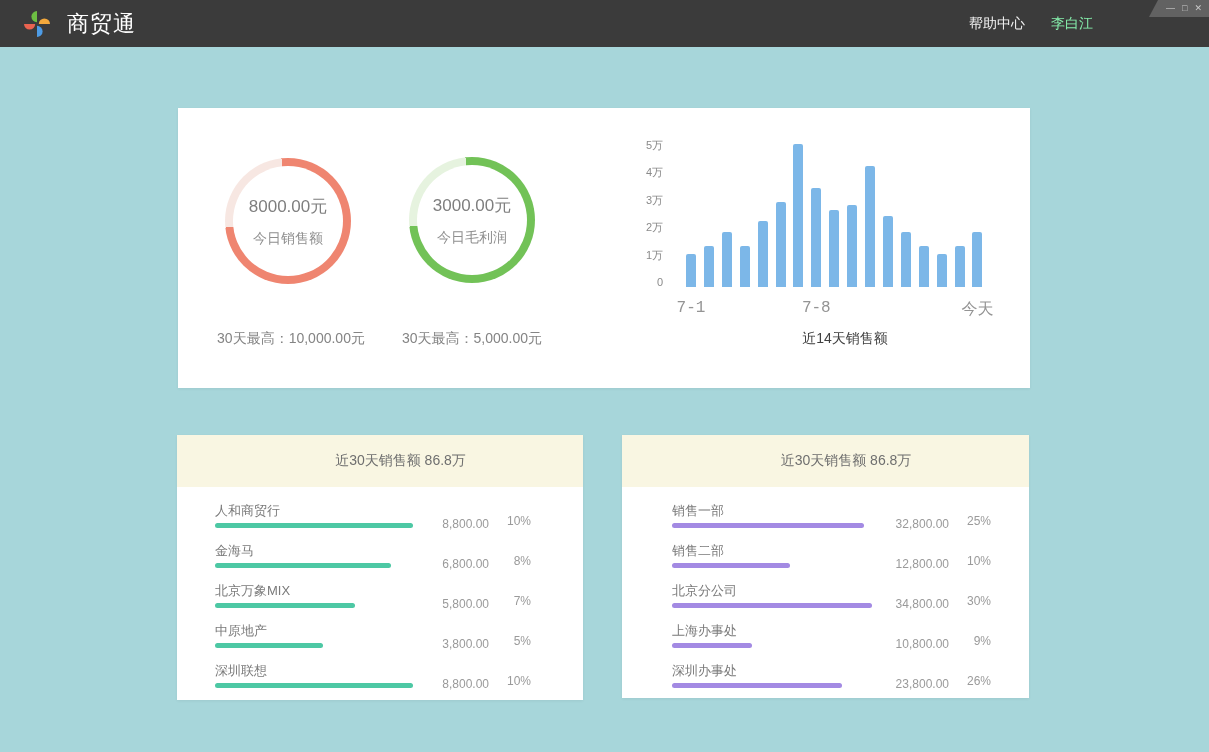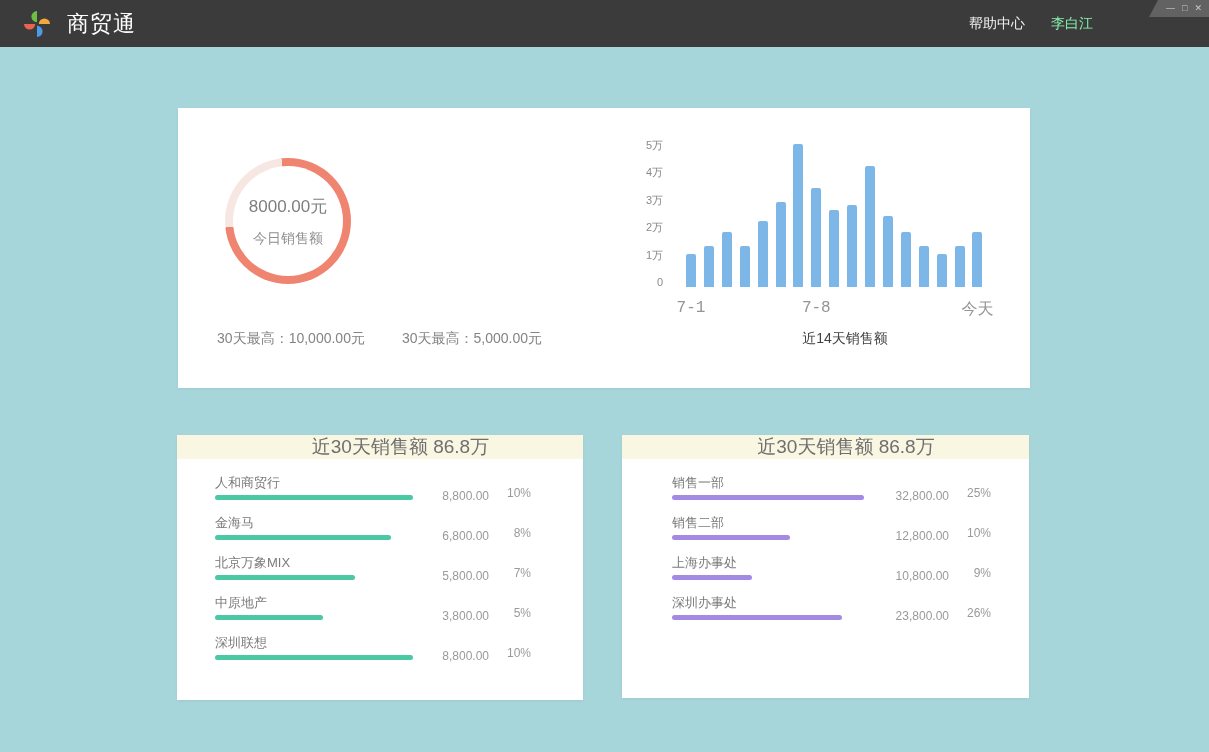--- a/index.html
+++ b/index.html
@@ -41,21 +41,21 @@
   .ytick { position:absolute; right:0; width:100%; text-align:right; font-size:11px; color:#8a8a8a; line-height:14px; }
   .chart-plot { position:absolute; left:508px; top:33px; width:300px; height:146px; }
   .bar { position:absolute; bottom:0; width:10px; border-radius:2px 2px 0 0; }
   .chart-xaxis { position:absolute; left:508px; top:191px; width:300px; height:14px; }
   .xtick { position:absolute; transform:translateX(-50%); font-size:16px; color:#949494; white-space:nowrap;font-family:Liberation Mono, monospace; }
 
   
   .card-rank { top:435px; height:265px; }
   #rank-card-0 { left:177px; width:406px; }
   #rank-card-1 { left:622px; width:407px; height:263px; }
-  .rank-header { height:24px; background:#f9f6e2; display:flex; align-items:center; justify-content:center; font-size:19px; color:#6f6f6f;padding-left:41px; }
+  .rank-header { height:52px; background:#f9f6e2; display:flex; align-items:center; justify-content:center; font-size:14px; color:#6f6f6f;padding-left:41px; }
   .rank-body { padding-top:15px; }
   #rank-card-0 .rank-body { padding-left:38px; padding-right:52px; }
   #rank-card-1 .rank-body { padding-left:50px; padding-right:38px; }
   .rank-row { display:flex; align-items:center; height:26px; margin-bottom:14px; }
   .rank-left { width:200px; }
   .rank-name { font-size:13px; color:#7a7a7a; line-height:17px; }
   .rank-bar { margin-top:4px; height:5px; border-radius:3px; width:50%; }
   .rank-amount { flex:1; text-align:right; font-size:12px; color:#9a9a9a; margin-top:17px; }
   .rank-pct { width:42px; text-align:right; font-size:12px; color:#9a9a9a; margin-top:12px; }
 </style>
@@ -90,20 +90,27 @@
     </div>
   </div>
 
   <div class="card card-top">
 
     <div class="donut" id="donut-0" style="background: conic-gradient(from -6deg, rgb(239, 133, 112) 0deg, rgb(239, 133, 112) 270deg, rgb(247, 231, 226) 270deg, rgb(247, 231, 226) 360deg);">
       <div class="donut-hole"></div>
       <div class="donut-center">
         <div class="donut-value">8000.00元</div>
         <div class="donut-label">今日销售额</div>
+      </div>
+    </div>
+    <div class="donut" id="donut-1" style="background: conic-gradient(from -6deg, rgb(114, 194, 87) 0deg, rgb(114, 194, 87) 270deg, rgb(230, 243, 223) 270deg, rgb(230, 243, 223) 360deg);">
+      <div class="donut-hole"></div>
+      <div class="donut-center">
+        <div class="donut-value">3000.00元</div>
+        <div class="donut-label">今日毛利润</div>
       </div>
     </div>
 
     <div class="caption" id="caption-0">30天最高：10,000.00元</div>
     <div class="caption" id="caption-1">30天最高：5,000.00元</div>
 
     <div class="chart-yaxis">
         <div class="ytick" style="top: 30px;">5万</div>
         <div class="ytick" style="top: 57.4px;">4万</div>
         <div class="ytick" style="top: 84.8px;">3万</div>
@@ -198,20 +205,28 @@
       <div class="rank-row">
         <div class="rank-left">
           <div class="rank-name">销售二部</div>
           <div class="rank-bar" style="width: 59%; background: rgb(163, 138, 227);"></div>
         </div>
         <div class="rank-amount">12,800.00</div>
         <div class="rank-pct">10%</div>
       </div>
       <div class="rank-row">
         <div class="rank-left">
+          <div class="rank-name">北京分公司</div>
+          <div class="rank-bar" style="width: 100%; background: rgb(163, 138, 227);"></div>
+        </div>
+        <div class="rank-amount">34,800.00</div>
+        <div class="rank-pct">30%</div>
+      </div>
+      <div class="rank-row">
+        <div class="rank-left">
           <div class="rank-name">上海办事处</div>
           <div class="rank-bar" style="width: 40%; background: rgb(163, 138, 227);"></div>
         </div>
         <div class="rank-amount">10,800.00</div>
         <div class="rank-pct">9%</div>
       </div>
       <div class="rank-row">
         <div class="rank-left">
           <div class="rank-name">深圳办事处</div>
           <div class="rank-bar" style="width: 85%; background: rgb(163, 138, 227);"></div>

